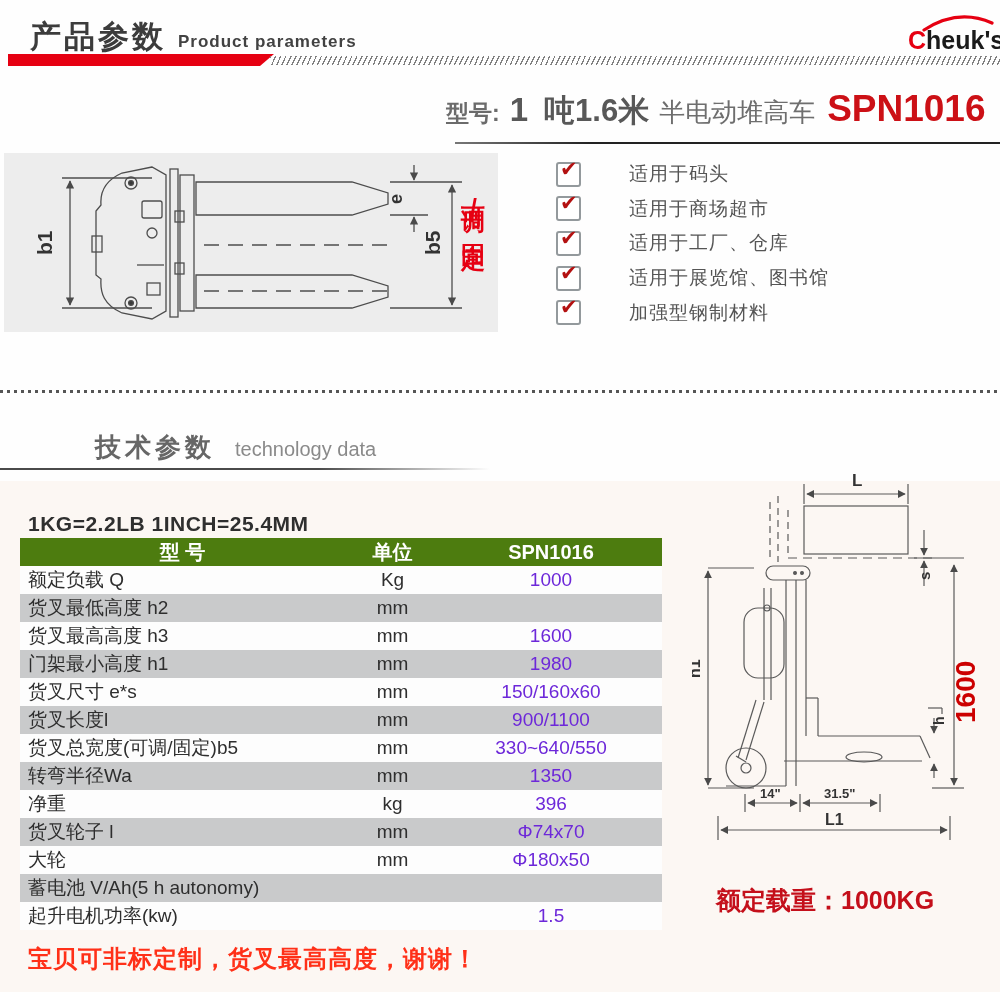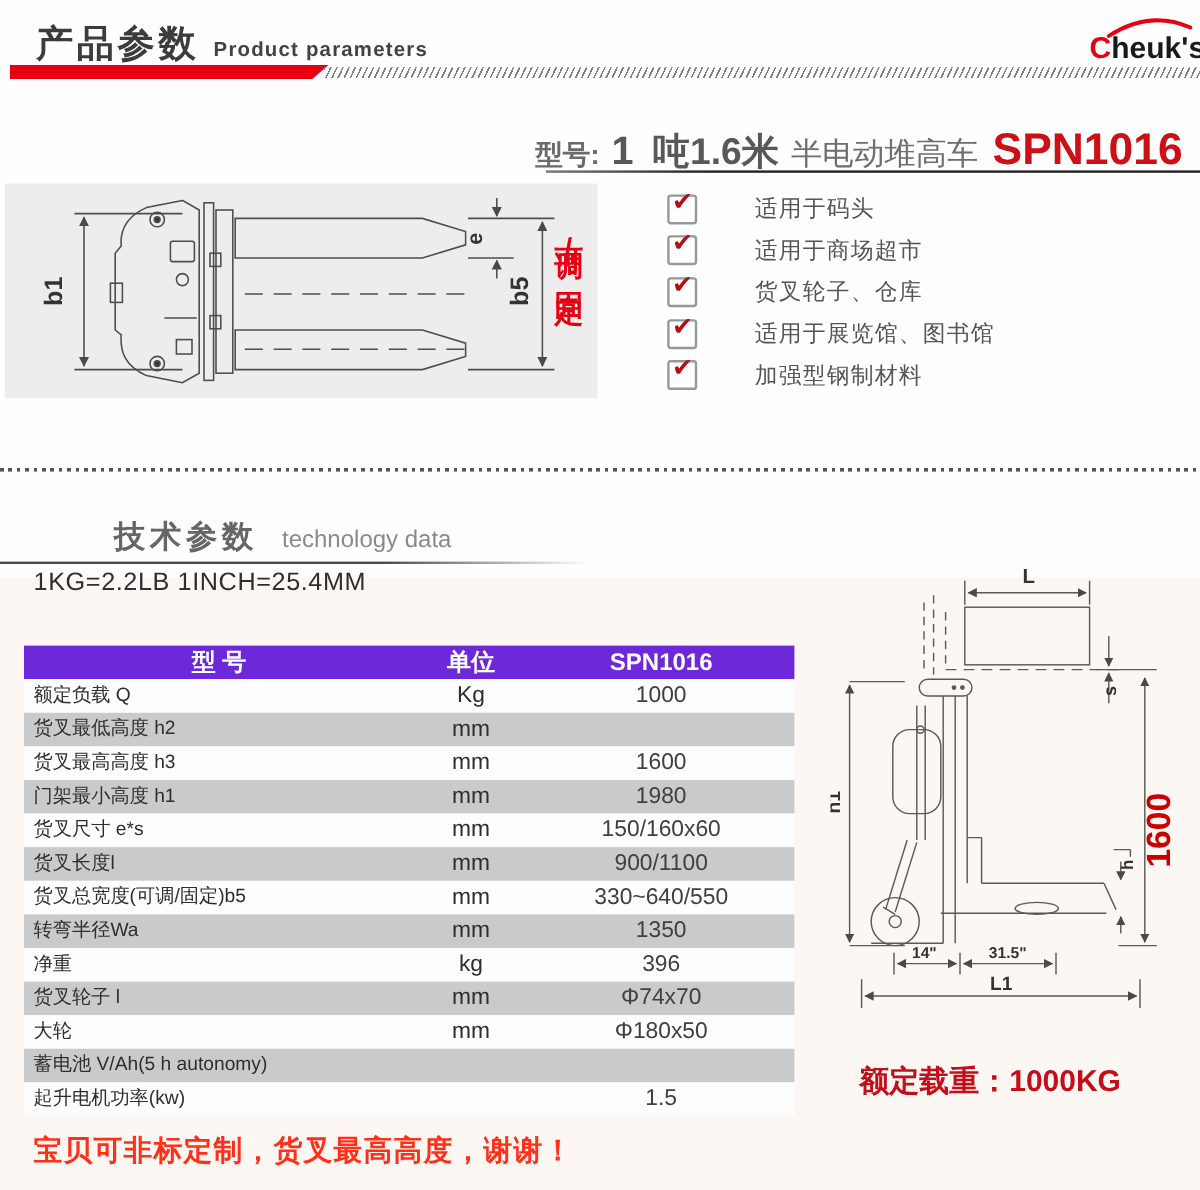--- a/index.html
+++ b/index.html
@@ -12,21 +12,21 @@
   .hdr-en{font-size:17px;font-weight:bold;color:#424242;margin-left:12px;letter-spacing:1px;}
   .hdr-redbar{position:absolute;left:8px;top:54px;width:266px;height:12px;background:#e60012;
     clip-path:polygon(0 0,100% 0,calc(100% - 14px) 100%,0 100%);}
   .hdr-hatch{position:absolute;left:270px;top:56px;width:730px;height:9px;
     background:repeating-linear-gradient(115deg,#808080 0px,#808080 1.3px,transparent 1.3px,transparent 4.6px);}
   .logo{position:absolute;left:908px;top:26px;font-size:25px;font-weight:bold;color:#1a1a1a;letter-spacing:0;}
   .logo .c{color:#e60012;}
   .logo-arc{position:absolute;left:916px;top:14px;}
 
   
-  .model-line{position:absolute;left:446px;top:104px;display:flex;align-items:baseline;white-space:nowrap;justify-content:flex-end;}
+  .model-line{position:absolute;left:446px;top:88px;display:flex;align-items:baseline;white-space:nowrap;justify-content:flex-end;}
   .ml-label{font-size:23px;font-weight:bold;color:#6b6b6b;}
   .ml-num{font-size:33px;font-weight:bold;color:#585858;margin:0 16px 0 10px;}
   .ml-spec{font-size:31px;font-weight:bold;color:#585858;}
   .ml-name{font-size:26px;font-weight:normal;color:#6e6e6e;margin-left:10px;}
   .ml-model{font-size:37px;font-weight:bold;color:#cc1016;margin-left:12px;}
   .title-underline{position:absolute;left:455px;top:142px;width:545px;height:2px;
     background:linear-gradient(to right,#777,#222 25%,#222);}
 
   
   .panel-top{position:absolute;left:4px;top:153px;width:494px;height:179px;background:#ededed;}
@@ -45,30 +45,30 @@
   .dotted-divider{position:absolute;left:0;top:390px;width:1000px;height:3px;
     background:repeating-linear-gradient(90deg,#555 0 3px,transparent 3px 7px);}
 
   
   .tech-head{position:absolute;left:95px;top:430px;display:flex;align-items:baseline;white-space:nowrap;justify-content:center;}
   .tech-cn{font-size:26px;font-weight:bold;color:#666;letter-spacing:4px;}
   .tech-en{font-size:20px;color:#8a8a8a;margin-left:20px;}
   .tech-underline{position:absolute;left:0;top:468px;width:490px;height:2px;
     background:linear-gradient(to right,#4a4a4a 65%,rgba(74,74,74,0));}
   .bottom-bg{position:absolute;left:0;top:481px;width:1000px;height:511px;background:#fcf7f3;}
-  .conversion{position:absolute;left:28px;top:474px;font-size:21px;font-weight:normal;color:#2f2f2f;letter-spacing:0.5px;}
+  .conversion{position:absolute;left:28px;top:512px;font-size:21px;font-weight:bold;color:#2f2f2f;letter-spacing:0.5px;}
 
   
   .spec-table{position:absolute;left:20px;top:538px;width:642px;}
   .trow{display:flex;height:28px;line-height:28px;}
-  .trow .c1{width:325px;text-align:left;padding-left:8px;box-sizing:border-box;font-size:16px;color:#2e2e2e;
+  .trow .c1{width:325px;text-align:left;padding-left:8px;box-sizing:border-box;font-size:19px;color:#2e2e2e;
     white-space:nowrap;overflow:hidden;}
   .trow .c2{width:95px;text-align:center;font-size:19px;color:#2e2e2e;}
-  .trow .c3{width:222px;text-align:center;font-size:19px;color:#404040;}
-  .trow.head{background:#6d28d9;}
+  .trow .c3{width:222px;text-align:center;font-size:19px;color:#6d28d9;}
+  .trow.head{background:#4d7c0f;}
   .trow.head div{color:#fff;font-weight:bold;font-size:20px;}
   .trow.head .c1{text-align:center;padding-left:0;}
   .trow.gray{background:#c9cacb;}
   .trow.white{background:#fdfdfd;}
 
   
   svg text{font-family:"Liberation Sans","DejaVu Sans",sans-serif;}
   .svg-top{position:absolute;left:4px;top:153px;}
   .svg-side{position:absolute;left:692px;top:468px;}
 
@@ -160,21 +160,21 @@
     <div class="feat-row">
       <span class="checkbox">
           <span class="mark">✔</span>
         </span>
       <span class="feat-label">适用于商场超市</span>
     </div>
     <div class="feat-row">
       <span class="checkbox">
           <span class="mark">✔</span>
         </span>
-      <span class="feat-label">货叉轮子、仓库</span>
+      <span class="feat-label">适用于工厂、仓库</span>
     </div>
     <div class="feat-row">
       <span class="checkbox">
           <span class="mark">✔</span>
         </span>
       <span class="feat-label">适用于展览馆、图书馆</span>
     </div>
     <div class="feat-row">
       <span class="checkbox">
           <span class="mark">✔</span>

